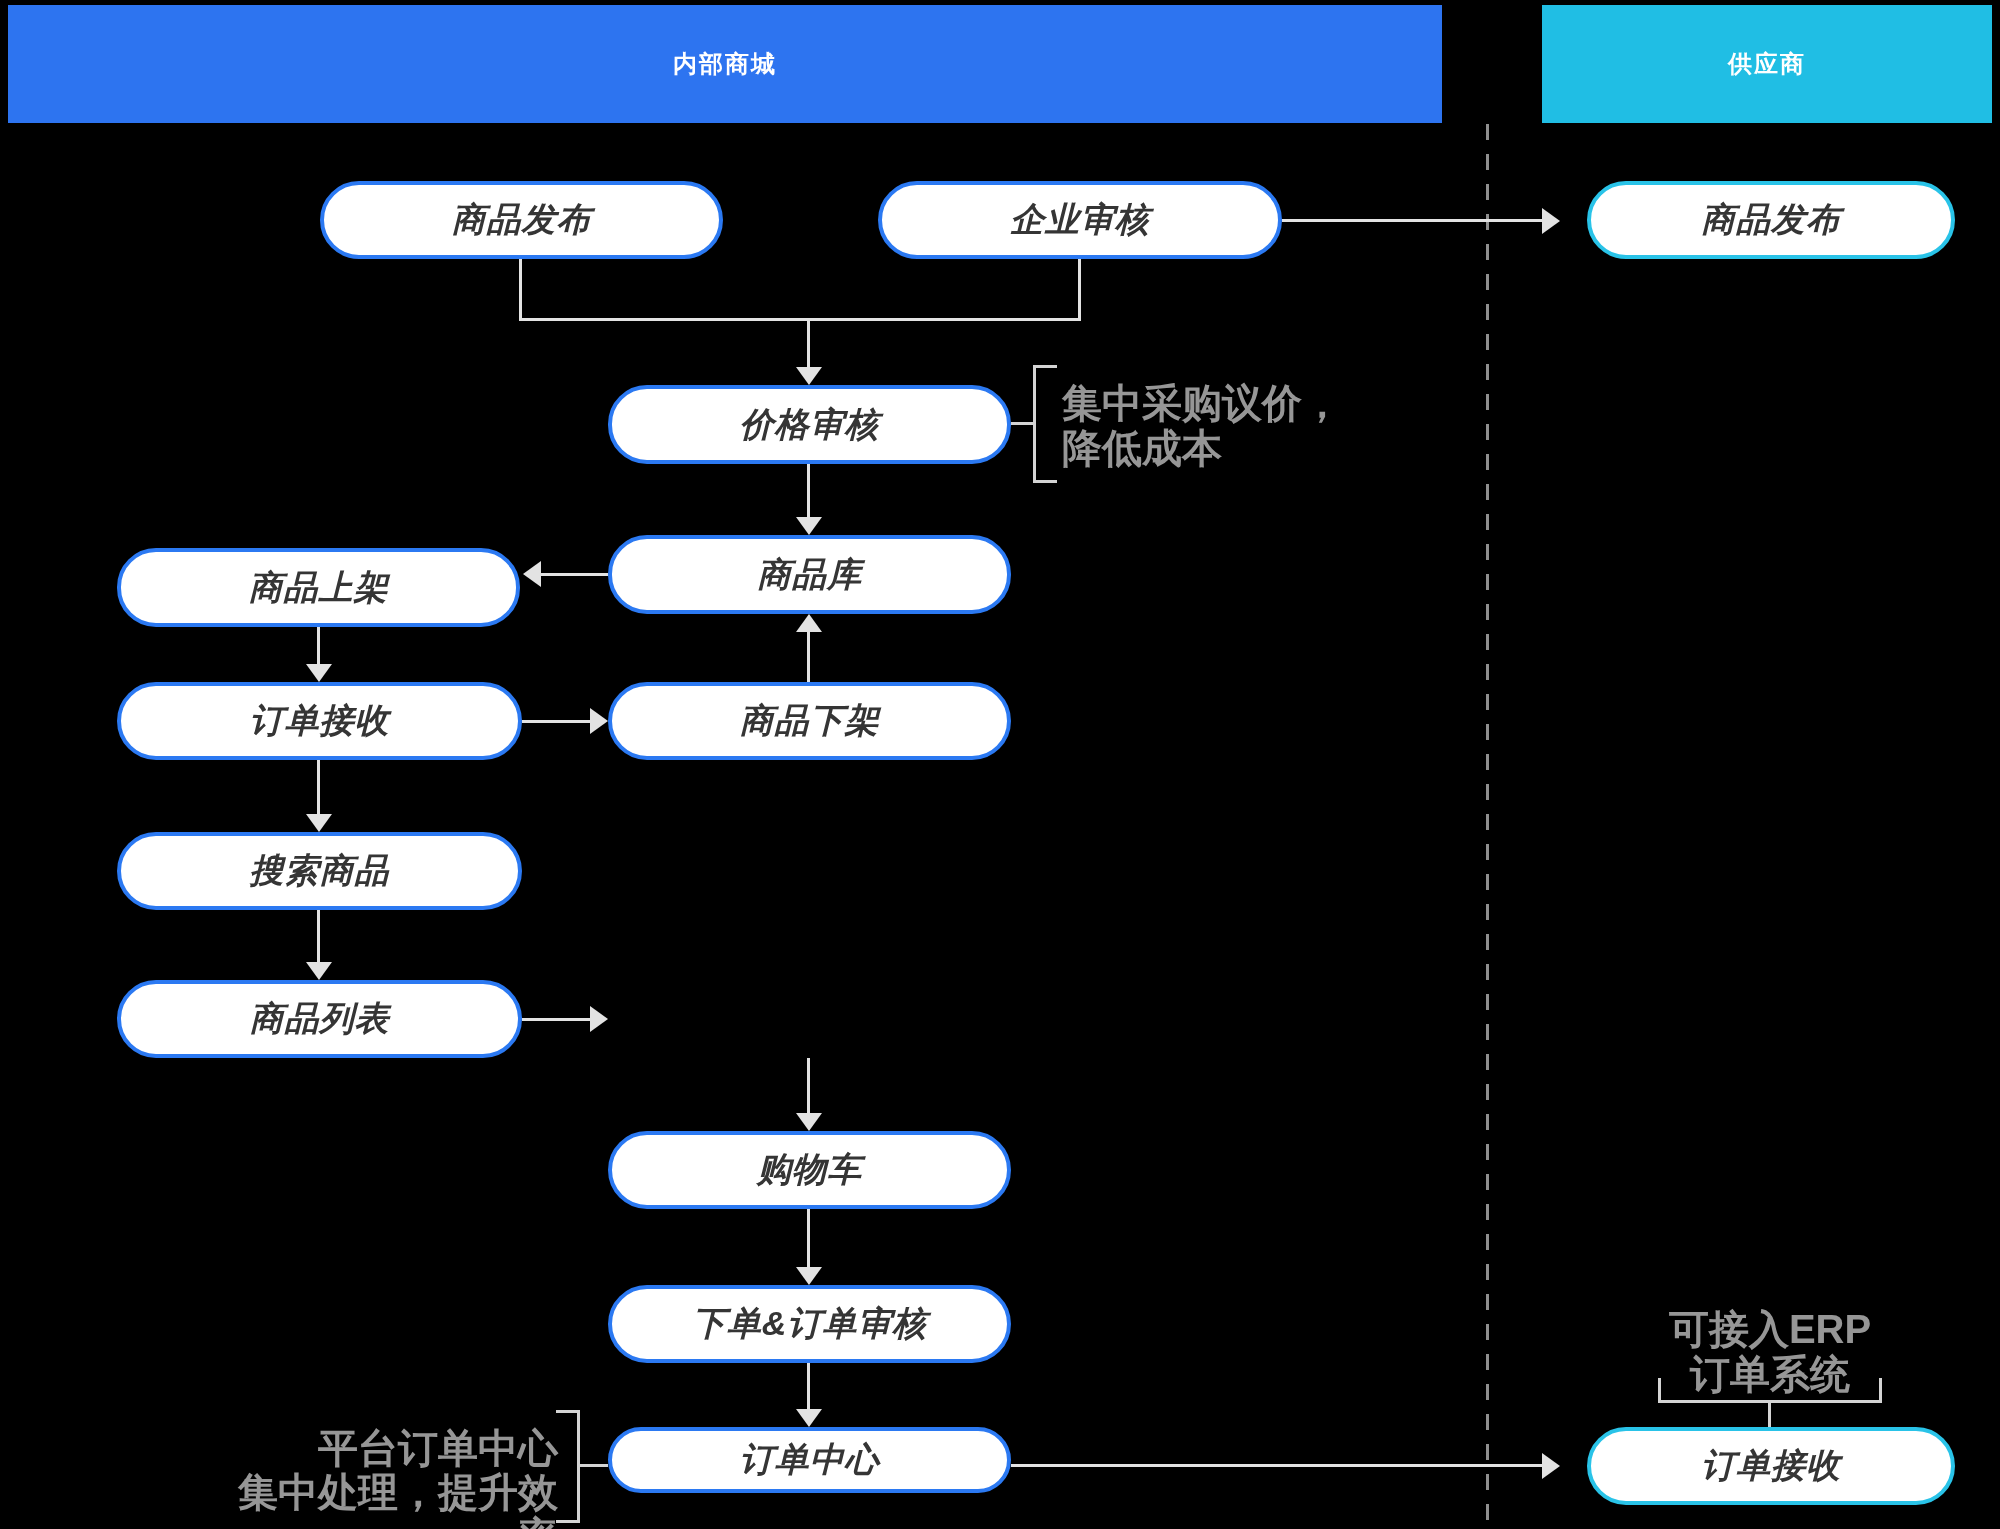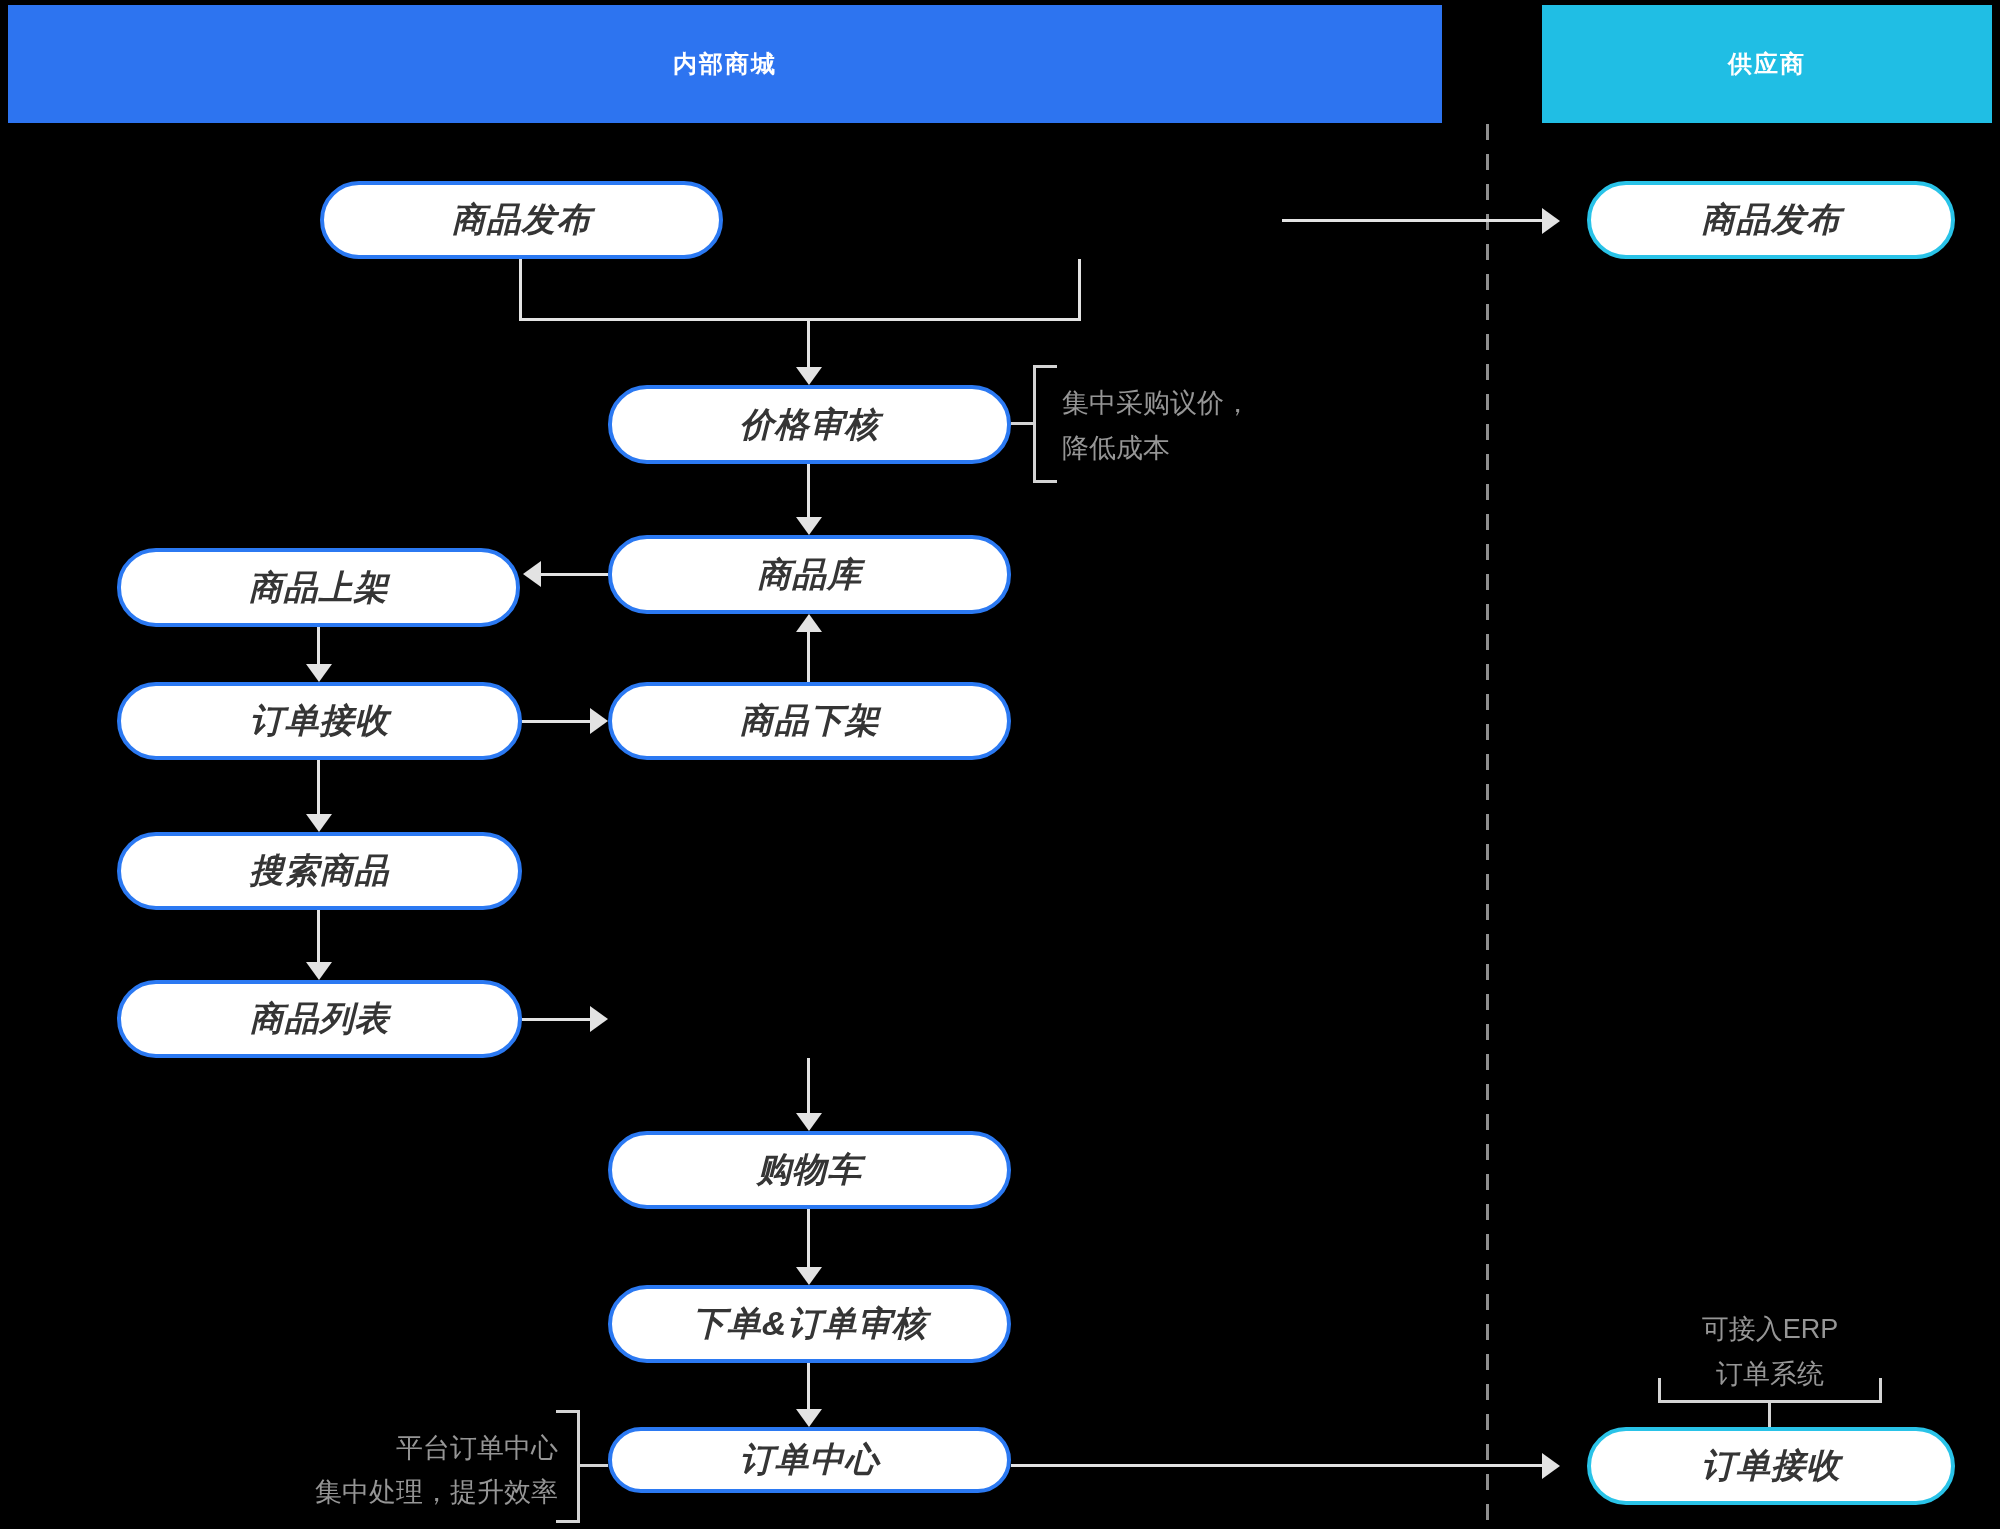--- a/index.html
+++ b/index.html
@@ -38,21 +38,21 @@
   }
   .node.cyan{border-color:var(--node-border-supplier);}
   .hl{position:absolute;height:3px;background:var(--connector);}
   .vl{position:absolute;width:3px;background:var(--connector);}
   .bk{background:var(--bracket);}
   .ah{position:absolute;width:0;height:0;}
   .ah.down{border-left:13px solid transparent;border-right:13px solid transparent;border-top:18px solid var(--connector);}
   .ah.up{border-left:13px solid transparent;border-right:13px solid transparent;border-bottom:18px solid var(--connector);}
   .ah.left{border-top:13px solid transparent;border-bottom:13px solid transparent;border-right:18px solid var(--connector);}
   .ah.right{border-top:13px solid transparent;border-bottom:13px solid transparent;border-left:18px solid var(--connector);}
-  .anno{position:absolute;color:var(--annotation-text);font-size:27px;font-weight:400;}
+  .anno{position:absolute;color:var(--annotation-text);font-size:40px;font-weight:700;}
   .anno span{display:block;}
 </style>
 </head>
 <body>
 
 <div id="stage">
 
   <div class="hdr blue">内部商城</div>
   <div class="hdr cyan">供应商</div>
 
@@ -112,20 +112,21 @@
   <div class="hl bk" style="left:556px;top:1410px;width:24px"></div>
   <div class="hl bk" style="left:556px;top:1520px;width:24px"></div>
   <div class="hl bk" style="left:577px;top:1464px;width:31px"></div>
 
   <div class="hl bk" style="left:1658px;top:1400px;width:224px"></div>
   <div class="vl bk" style="left:1658px;top:1378px;height:25px"></div>
   <div class="vl bk" style="left:1879px;top:1378px;height:25px"></div>
   <div class="vl bk" style="left:1768px;top:1400px;height:27px"></div>
 
   <div class="node" style="left:320px;top:181px;width:403px;height:78px">商品发布</div>
+  <div class="node" style="left:878px;top:181px;width:404px;height:78px">企业审核</div>
   <div class="node" style="left:608px;top:385px;width:403px;height:79px">价格审核</div>
   <div class="node" style="left:608px;top:535px;width:403px;height:79px">商品库</div>
   <div class="node" style="left:117px;top:548px;width:403px;height:79px">商品上架</div>
   <div class="node" style="left:117px;top:682px;width:405px;height:78px">订单接收</div>
   <div class="node" style="left:608px;top:682px;width:403px;height:78px">商品下架</div>
   <div class="node" style="left:117px;top:832px;width:405px;height:78px">搜索商品</div>
   <div class="node" style="left:117px;top:980px;width:405px;height:78px">商品列表</div>
   <div class="node" style="left:608px;top:1131px;width:403px;height:78px">购物车</div>
   <div class="node" style="left:608px;top:1285px;width:403px;height:78px">下单&amp;订单审核</div>
   <div class="node" style="left:608px;top:1427px;width:403px;height:66px">订单中心</div>

